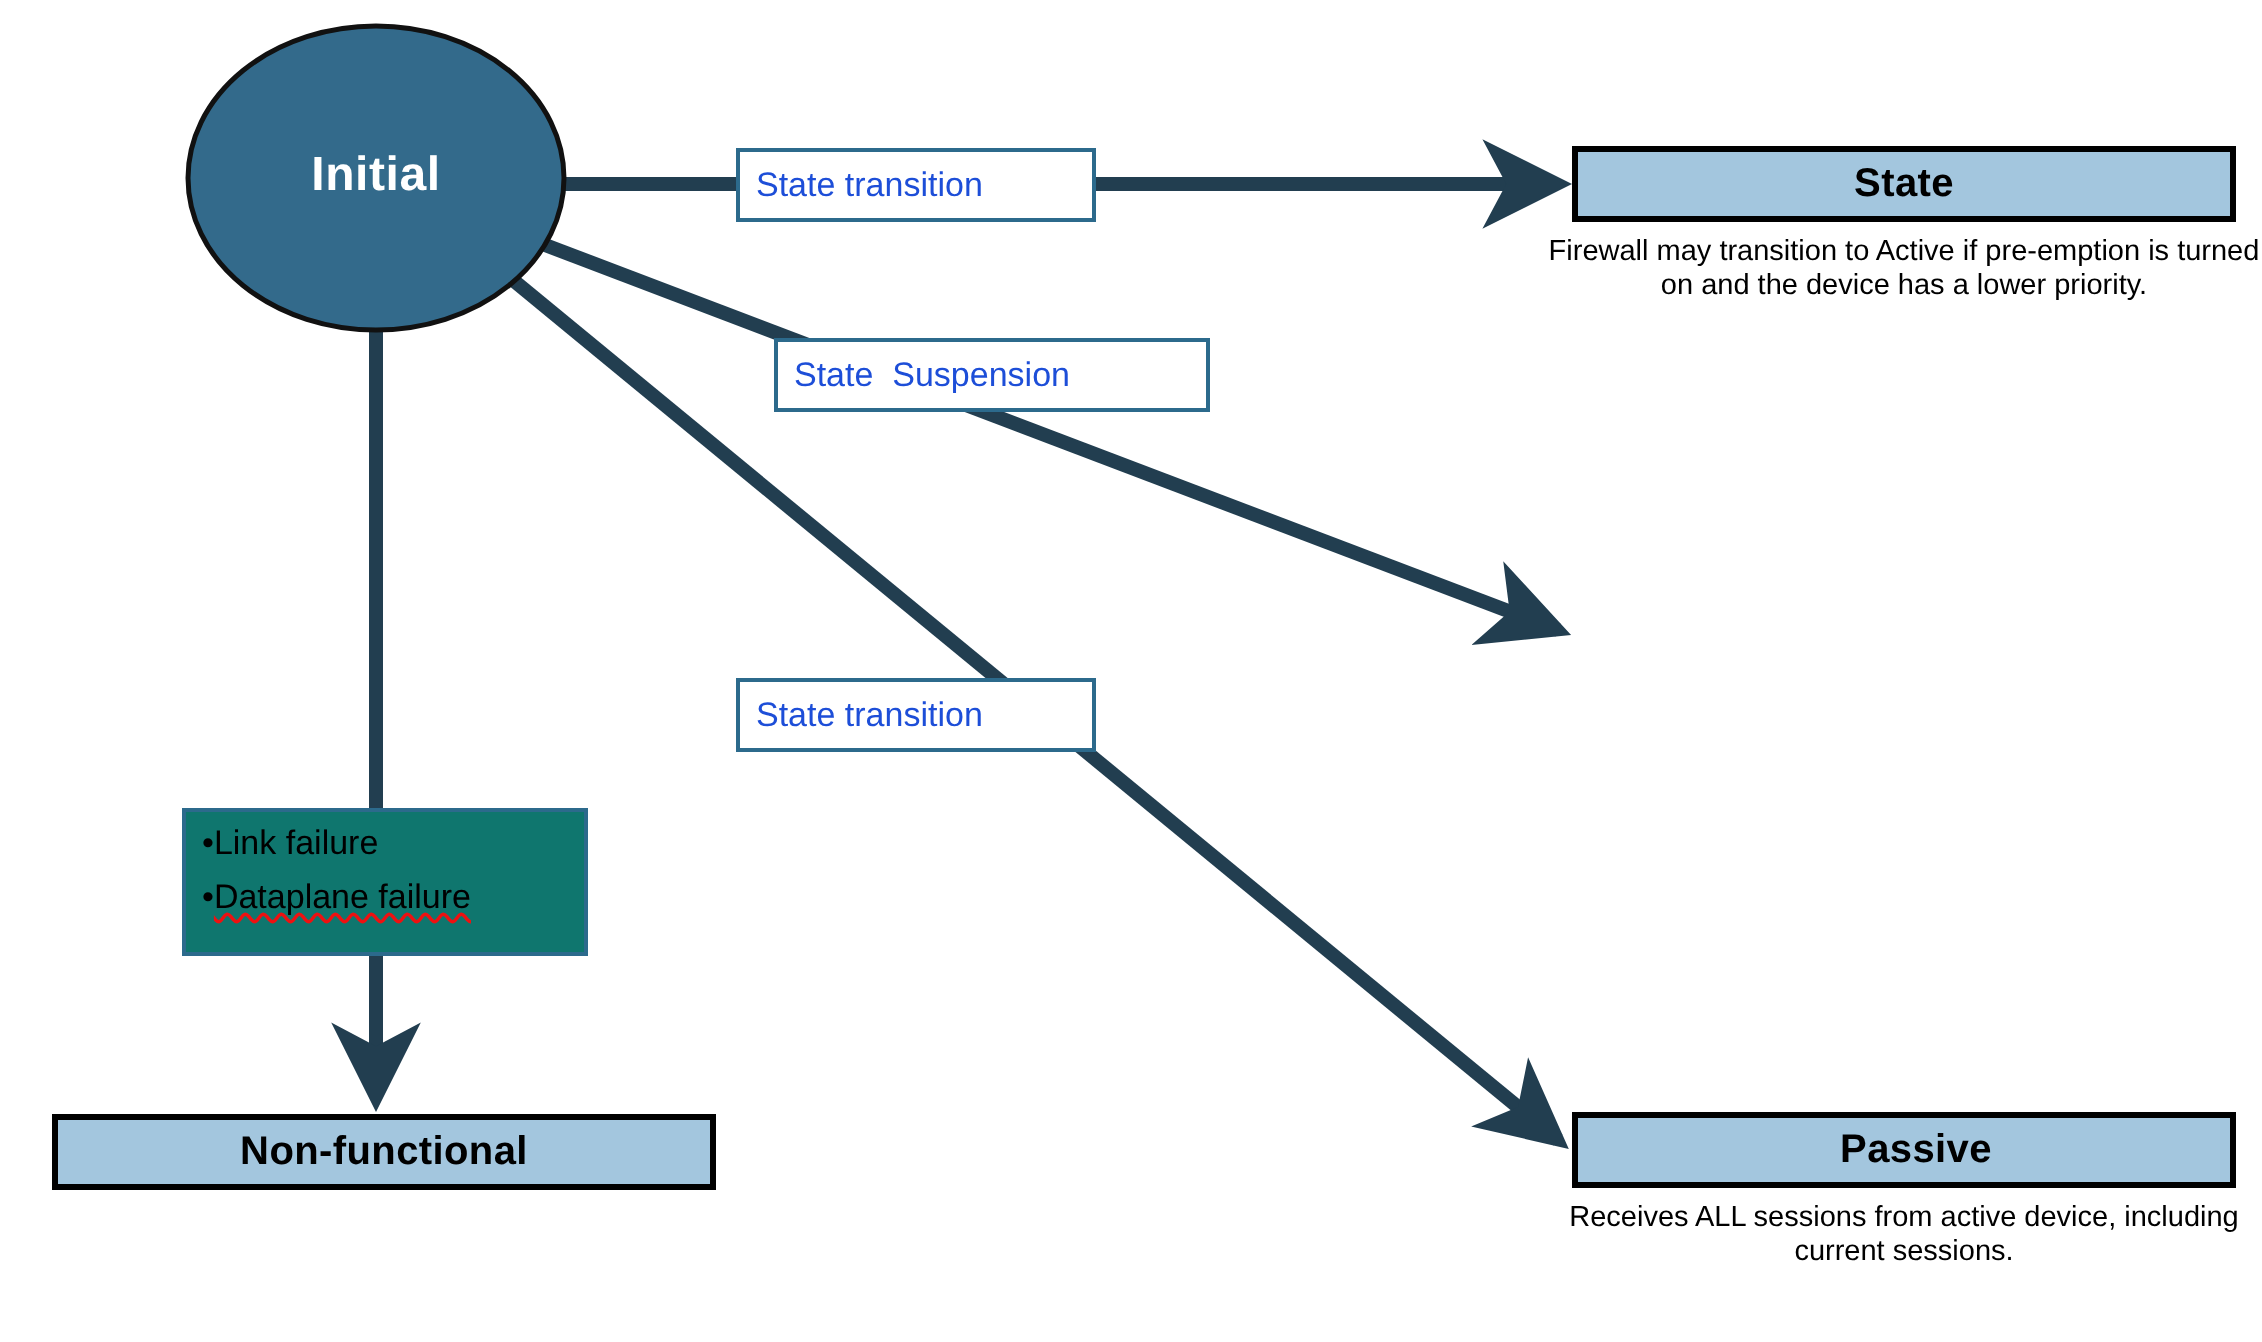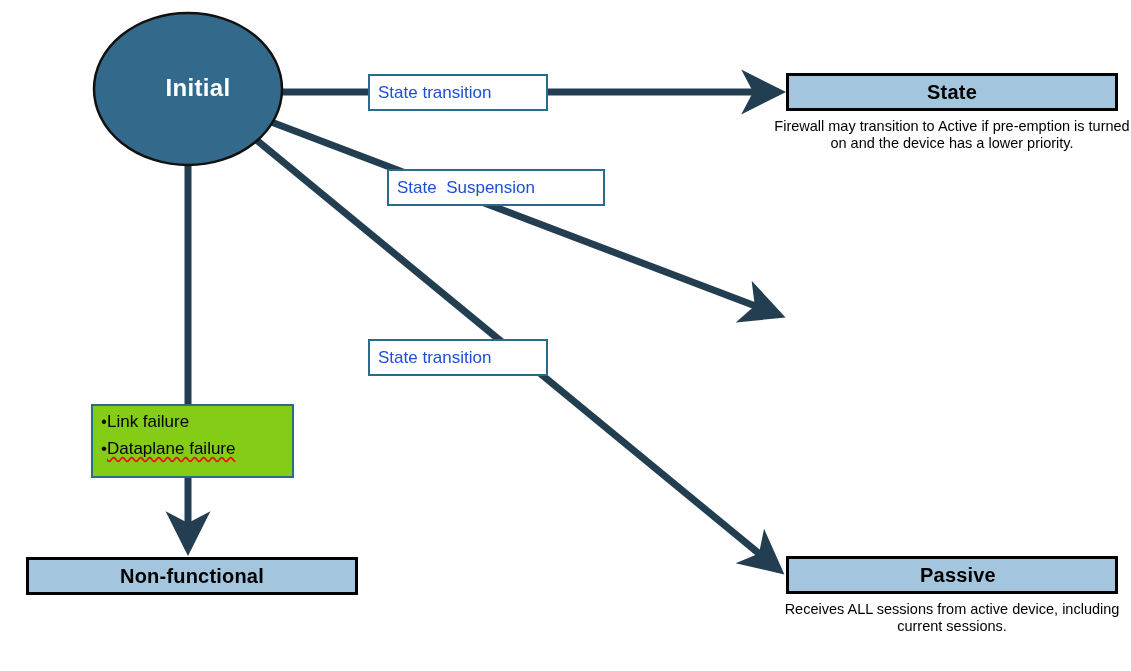--- a/index.html
+++ b/index.html
@@ -52,21 +52,21 @@
     color: #1d4ed8;
     font-size: 17px;
     display: flex;
     align-items: center;
     padding: 0 8px;
     white-space: pre;
   }
   .bullet-box {
     position: absolute;
     box-sizing: border-box;
-    background: #84cc16;
+    background: #0f766e;
     border: 2px solid #2c6a8c;
     padding: 7px 8px 5px 8px;
     font-size: 17px;
     color: #000000;
   }
   .bullet-row {
     display: block;
     white-space: pre;
     line-height: 1.0;
     margin-bottom: 10px;
@@ -103,21 +103,21 @@
 
     <line x1="266" y1="120" x2="779" y2="315" stroke="#223e50" stroke-width="7" marker-end="url(#ah)"></line>
 
     <line x1="254" y1="138" x2="779" y2="570" stroke="#223e50" stroke-width="7" marker-end="url(#ah)"></line>
 
     <line x1="188" y1="155" x2="188" y2="549" stroke="#223e50" stroke-width="7" marker-end="url(#ah)"></line>
 
     <ellipse cx="188" cy="89" rx="94" ry="76" fill="#336a8b" stroke="#111111" stroke-width="2.5"></ellipse>
   </svg>
 
-  <div class="ellipse-label" style="left:128px; top:74px; width:140px;">Initial</div>
+  <div class="ellipse-label" style="left:118px; top:74px; width:140px;">Initial</div>
 
   <div class="edge-label" style="left:368px; top:74px; width:180px; height:37px;">State transition</div>
 
   <div class="edge-label" style="left:387px; top:169px; width:218px; height:37px;">State  Suspension</div>
 
   <div class="edge-label" style="left:368px; top:339px; width:180px; height:37px;">State transition</div>
 
   <div class="bullet-box" style="left:91px; top:404px; width:203px; height:74px;">
     <span class="bullet-row"><span class="bullet-dot">•</span><span>Link failure</span></span>
     <span class="bullet-row"><span class="bullet-dot">•</span><span class="misspelled">Dataplane failure</span></span>

